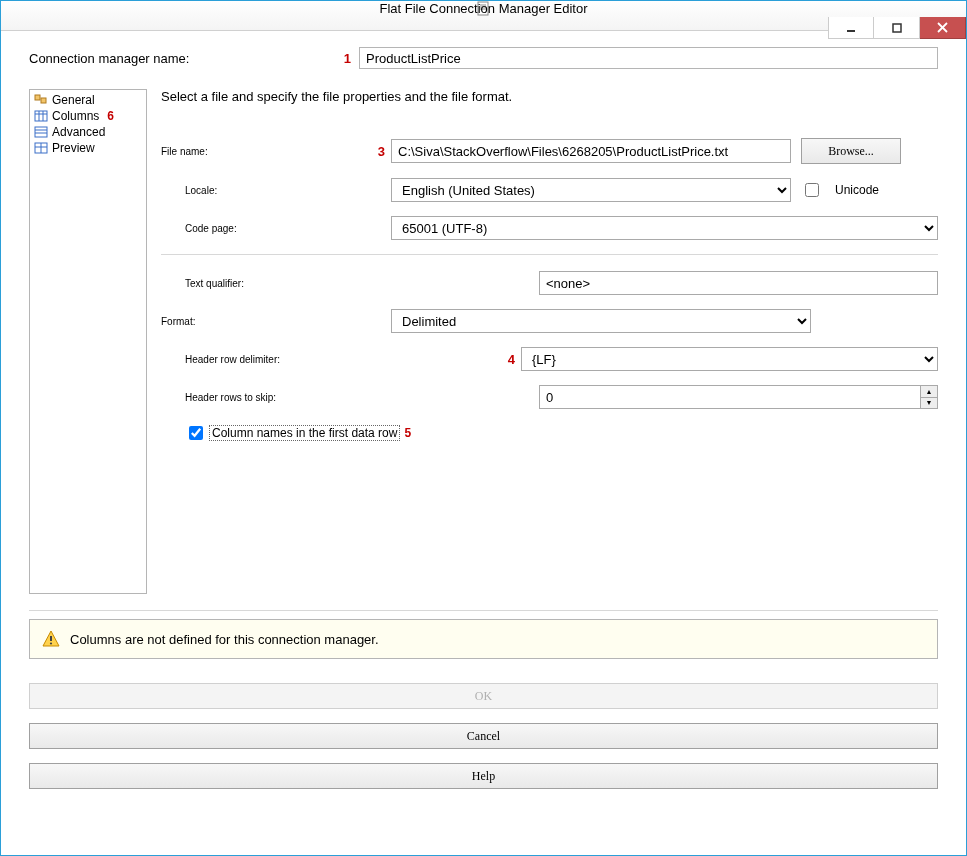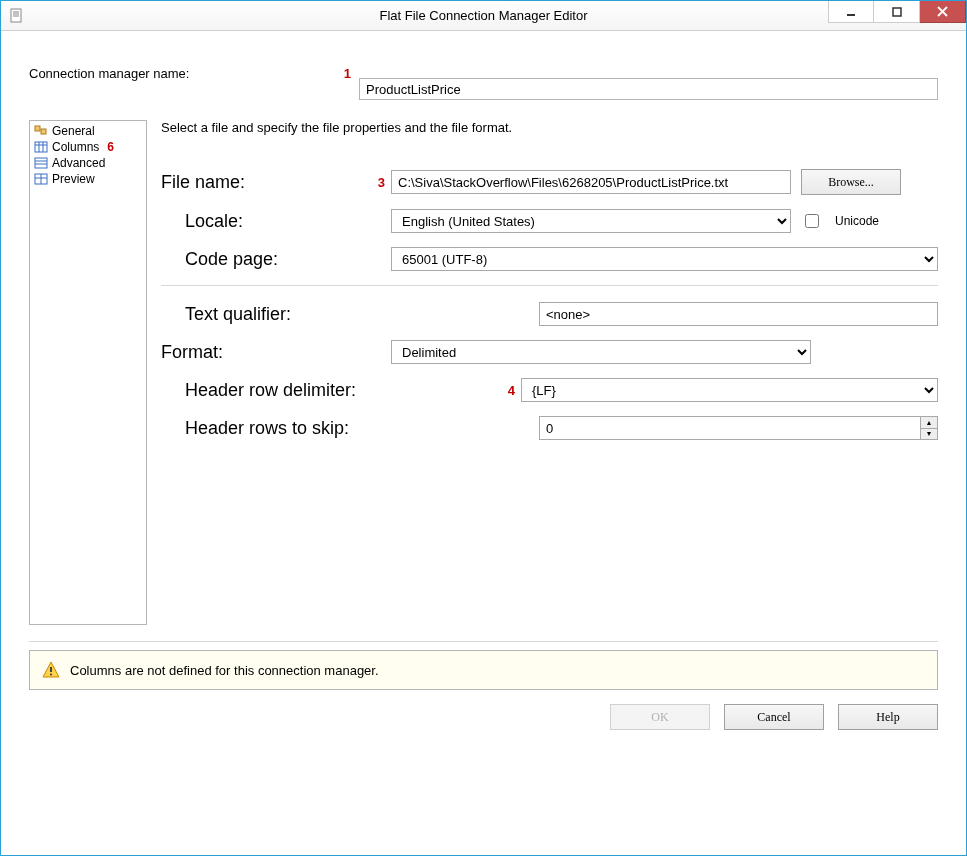--- a/index.html
+++ b/index.html
@@ -13,20 +13,21 @@
     overflow: hidden;
     border: 1px solid #2b9fd8;
   }
   .titlebar {
     display: flex;
     align-items: center;
     height: 30px;
     background: linear-gradient(#fff, #f4f4f4);
     border-bottom: 1px solid #d0d0d0;
     position: relative;
+    flex-direction: column;
   }
   .titlebar .app-icon {
     width: 16px; height: 16px;
     margin: 0 8px;
     display: flex; align-items: center; justify-content: center;
   }
   .titlebar .title {
     position: absolute;
     left: 0; right: 0;
     text-align: center;
@@ -68,21 +69,20 @@
     display: inline-block;
   }
   .txt {
     flex: 1;
     height: 22px;
     border: 1px solid #b5b5b5;
     padding: 2px 6px;
     font-size: 13px;
     font-family: inherit;
     background: #fff;
-    margin-top: 31px;
   }
 
   .mid {
     display: flex;
     margin-top: 20px;
     gap: 14px;
   }
   .sidebar {
     width: 118px;
     height: 505px;
@@ -111,21 +111,21 @@
     font-size: 13px;
     margin-bottom: 34px;
   }
   .form-row {
     display: flex;
     align-items: center;
     margin-bottom: 14px;
   }
   .form-row .flabel {
     width: 212px;
-    font-size: 18px;
+    font-size: 10px;
   }
   .form-row .flabel.indent { padding-left: 24px; }
   .form-row .fannot {
     color:#c40000; font-weight:bold; font-size:13px; margin-right:6px;
     width:12px; text-align:right; display:inline-block;
   }
   .form-row .fvalue { flex:1; display:flex; align-items:center; gap:10px; }
   .txt2 {
     height: 24px;
     border: 1px solid #a9a9a9;
@@ -194,21 +194,22 @@
     width:18px; height:18px; flex-shrink:0;
   }
 
   hr.longsep {
     border:none; border-top:1px solid #d8d8d8;
     margin: 6px 28px;
   }
 
   .footer {
     display:flex; justify-content:flex-end; gap:14px;
-    padding: 14px 28px 0 28px;
+    padding: 24px 28px 0 28px;
+    flex-direction: column;
   }
 </style>
 </head>
 <body>
 
 <div class="titlebar">
   <div class="app-icon">
     <svg viewBox="0 0 16 16" width="16" height="16">
       <rect x="2" y="1" width="10" height="13" fill="#fff" stroke="#888"></rect>
       <line x1="4" y1="4" x2="10" y2="4" stroke="#888"></line>
@@ -362,20 +363,25 @@
           <div class="skip-val">
             <input value="0" style="">
             <div class="spinner">
               <div>▲</div>
               <div>▼</div>
             </div>
           </div>
         </div>
       </div>
 
+      <div class="check-row">
+        <input type="checkbox" class="chkbox" checked="" style="">
+        <span class="dotted">Column names in the first data row</span>
+        <span class="annot-inline" style="margin-left:4px">5</span>
+      </div>
     </div>
   </div>
 </div>
 
 <hr class="longsep">
 
 <div class="warning-box">
   <span class="warn-icon">
     <svg viewBox="0 0 18 18" width="18" height="18">
       <polygon points="9,1 17,16 1,16" fill="#ffd24d" stroke="#c78a00" stroke-width="1"></polygon>

